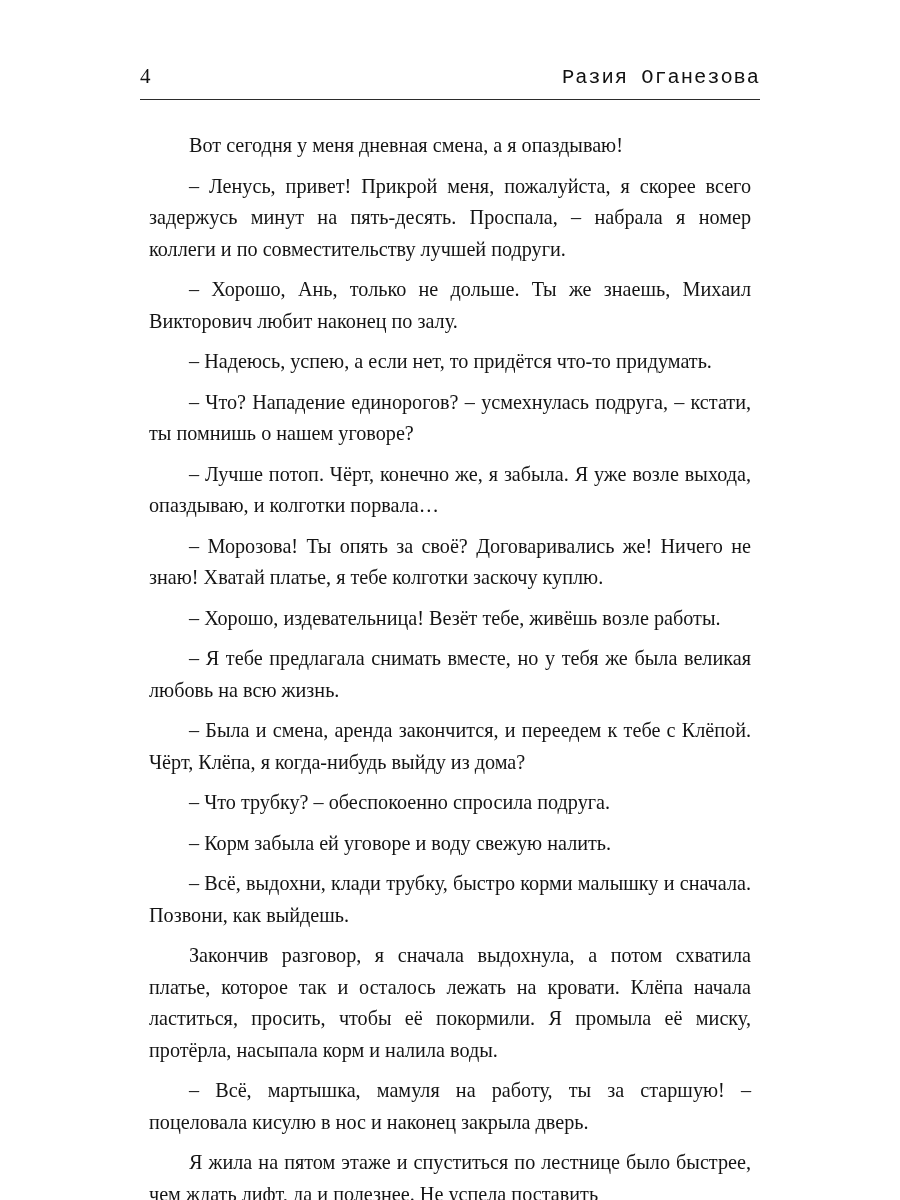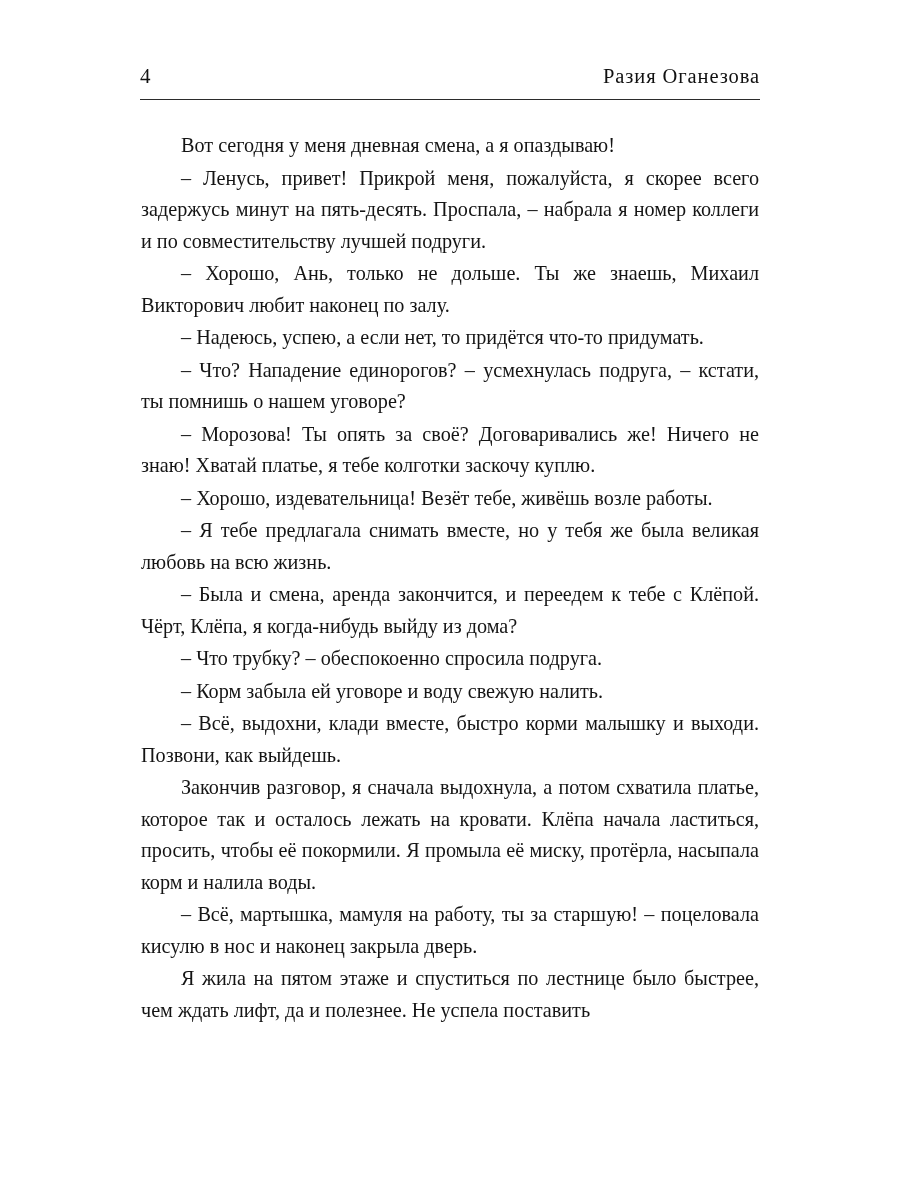--- a/index.html
+++ b/index.html
@@ -31,55 +31,57 @@
   }
   .folio {
     font-size: 21px;
     letter-spacing: 0.5px;
     color: #111;
   }
   .head-title {
     font-size: 20.5px;
     letter-spacing: 0.9px;
     color: #111;
+    font-family: Liberation Mono, monospace;
   }
   .body-text {
     font-size: 20.2px;
     line-height: 31.5px;
     text-align: justify;
     text-justify: inter-word;
     hyphens: manual;
     color: #141414;
   }
   .body-text p {
-    margin: 1px;
+    margin: 9px;
     text-indent: 40px;
   }
 </style>
 </head>
 <body>
 
 <div class="page">
 
   <div class="running-head">
     <span class="folio">4</span>
     <span class="head-title">Разия Оганезова</span>
   </div>
 
   <div class="body-text">
     <p>Вот сегодня у меня дневная смена, а я опаздываю!</p>
     <p>– Ленусь, привет! Прикрой меня, пожалуйста, я скорее всего задержусь минут на пять-десять. Проспала, – набрала я номер коллеги и по совместительству лучшей подруги.</p>
     <p>– Хорошо, Ань, только не дольше. Ты же знаешь, Михаил Викторович любит наконец по залу.</p>
     <p>– Надеюсь, успею, а если нет, то придётся что-то придумать.</p>
     <p>– Что? Нападение единорогов? – усмехнулась подруга, – кстати, ты помнишь о нашем уговоре?</p>
+    <p>– Лучше потоп. Чёрт, конечно же, я забыла. Я уже возле выхода, опаздываю, и колготки порвала…</p>
     <p>– Морозова! Ты опять за своё? Договаривались же! Ничего не знаю! Хватай платье, я тебе колготки заскочу куплю.</p>
     <p>– Хорошо, издевательница! Везёт тебе, живёшь возле работы.</p>
     <p>– Я тебе предлагала снимать вместе, но у тебя же была великая любовь на всю жизнь.</p>
     <p>– Была и смена, аренда закончится, и переедем к тебе с Клёпой. Чёрт, Клёпа, я когда-нибудь выйду из дома?</p>
     <p>– Что трубку? – обеспокоенно спросила подруга.</p>
     <p>– Корм забыла ей уговоре и воду свежую налить.</p>
-    <p>– Всё, выдохни, клади вместе, быстро корми малышку и выходи. Позвони, как выйдешь.</p>
+    <p>– Всё, выдохни, клади трубку, быстро корми малышку и сначала. Позвони, как выйдешь.</p>
     <p>Закончив разговор, я сначала выдохнула, а потом схватила платье, которое так и осталось лежать на кровати. Клёпа начала ластиться, просить, чтобы её покормили. Я промыла её миску, протёрла, насыпала корм и налила воды.</p>
     <p>– Всё, мартышка, мамуля на работу, ты за старшую! – поцеловала кисулю в нос и наконец закрыла дверь.</p>
     <p>Я жила на пятом этаже и спуститься по лестнице было быстрее, чем ждать лифт, да и полезнее. Не успела поставить</p>
   </div>
 
 </div>
 
 </body></html>

